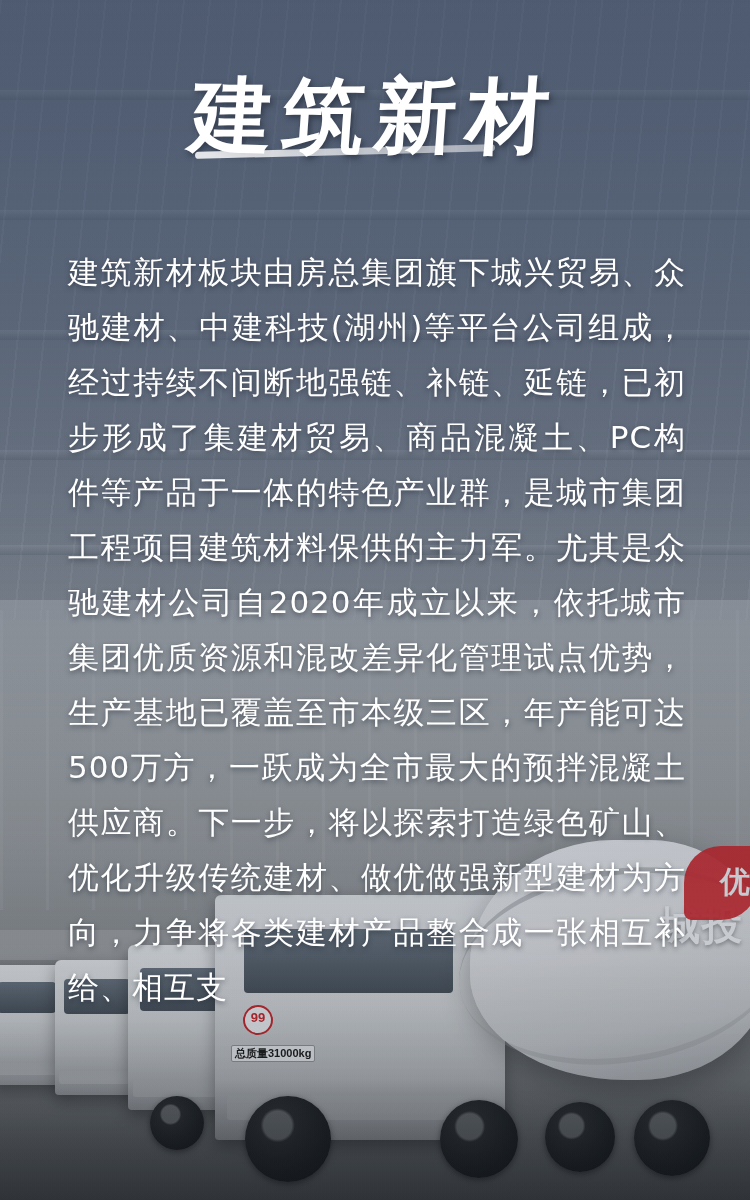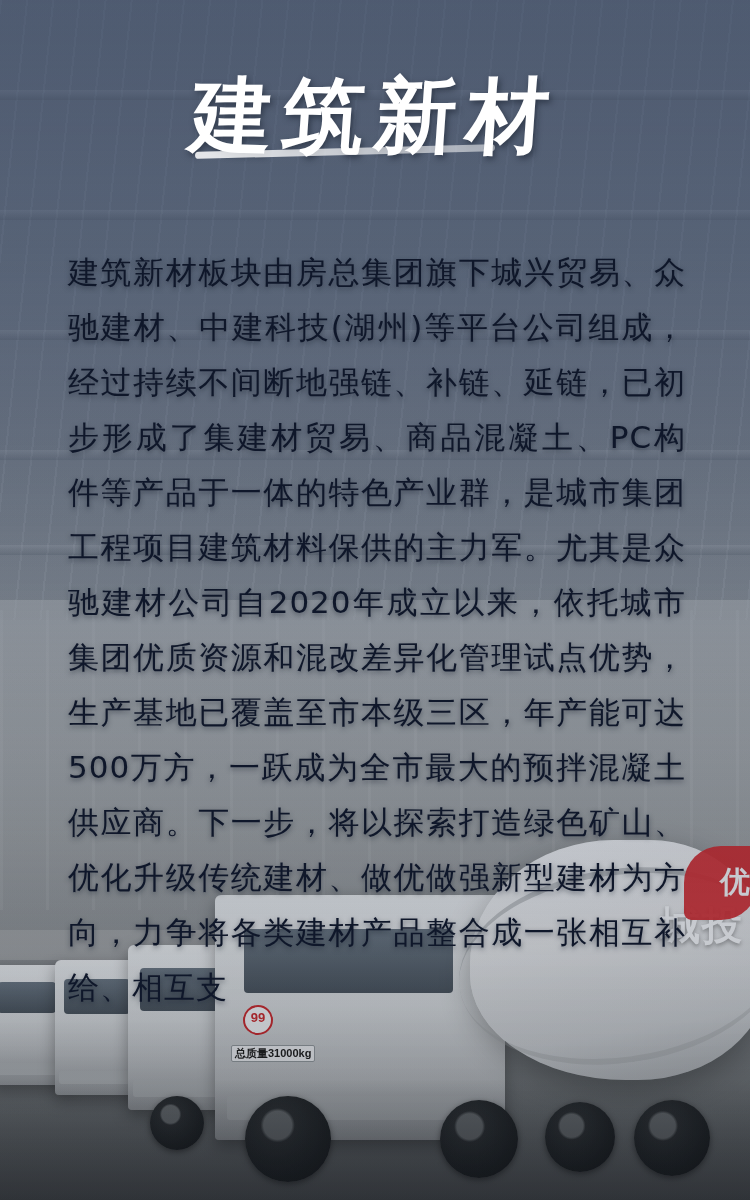--- a/index.html
+++ b/index.html
@@ -223,21 +223,21 @@
     background: linear-gradient(90deg, rgba(255,255,255,.95), rgba(255,255,255,.55));
     border-radius: 4px;
     transform: rotate(-1.5deg);
     opacity: .9;
   }
   .body-text {
     position: absolute;
     top: 245px;
     left: 68px;
     width: 618px;
-    color: #0f172a;
+    color: #ffffff;
     font-size: 31px;
     line-height: 55px;
     letter-spacing: 1px;
     text-align: justify;
     text-shadow: 0 2px 5px rgba(25,32,45,.55);
     font-family: "DejaVu Sans", sans-serif;
   }
 </style>
 </head>
 <body>

